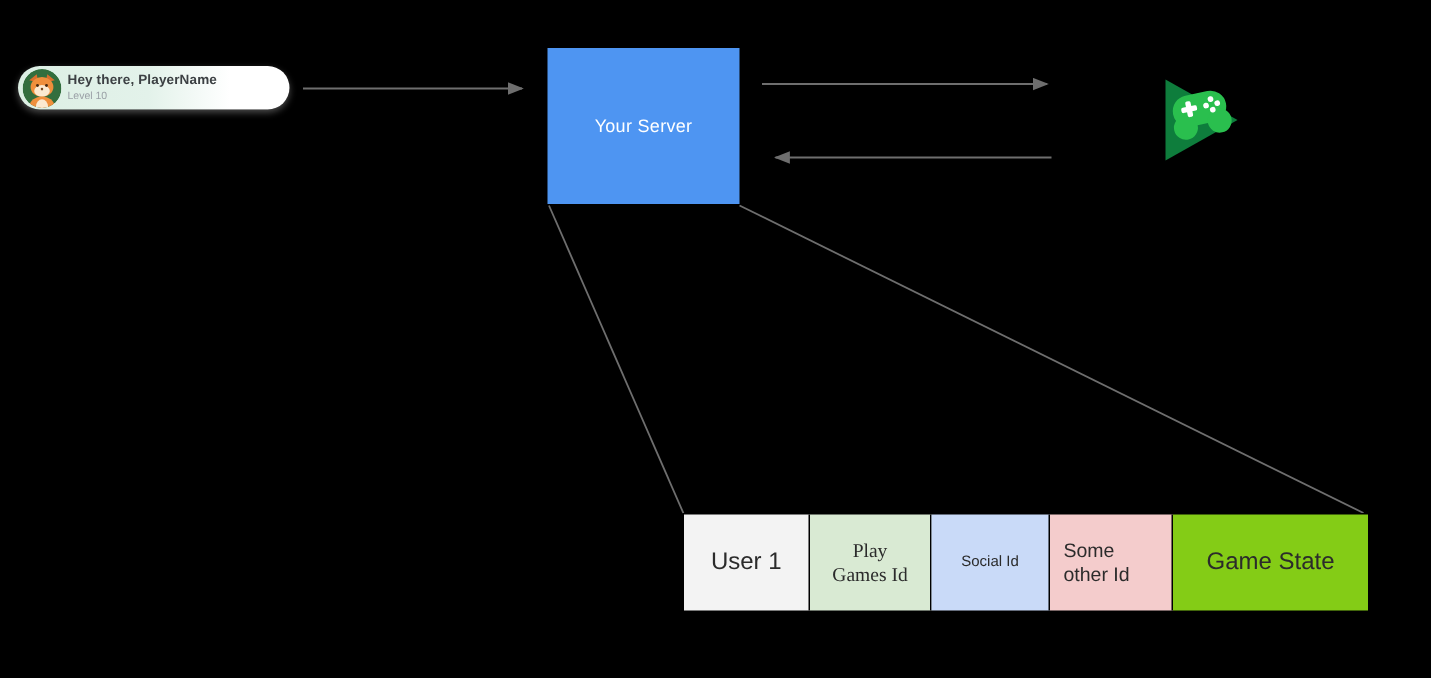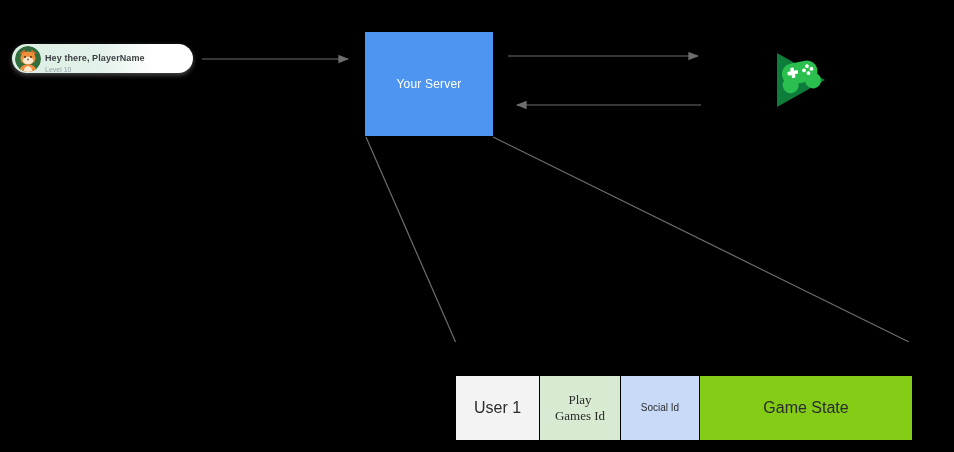--- a/index.html
+++ b/index.html
@@ -9,21 +9,21 @@
     font-family:"Liberation Sans", sans-serif;
   }
   
   .connector-layer{position:absolute;left:0;top:0;width:954px;height:452px;pointer-events:none;}
 
   
   .player-card{
     position:absolute;left:12px;top:44px;width:181px;height:29px;border-radius:15px;
     background:linear-gradient(90deg,#dcefe4 0%,#e3f2ea 48%,#ffffff 78%,#ffffff 100%);
     box-shadow:0 2px 5px rgba(170,170,170,0.45);
-    display:flex;align-items:flex-end;
+    display:flex;align-items:center;
   }
   .avatar{
     position:absolute;left:3px;top:1.5px;width:26px;height:26px;border-radius:50%;overflow:hidden;
   }
   .player-texts{margin-left:33px;display:flex;flex-direction:column;line-height:1;}
   .player-greeting{font-size:9px;font-weight:bold;color:#3c4043;letter-spacing:0.1px;}
   .player-level{font-size:7px;color:#9aa0a6;margin-top:3px;}
 
   
   .server-box{
@@ -35,21 +35,21 @@
   
   .play-games{position:absolute;left:774px;top:45px;width:56px;height:66px;}
 
   
   .user-table{
     position:absolute;left:455px;top:342px;width:458px;height:66px;
     display:flex;border:1px solid #000;background:#000;
   }
   .cell{
     height:100%;display:flex;align-items:center;justify-content:center;
-    color:#2b2b2b;border-right:1px solid #000;text-align:center;line-height:1.25;margin-top:33px;
+    color:#2b2b2b;border-right:1px solid #000;text-align:center;line-height:1.25;
   }
   .cell:last-child{border-right:none;}
   .cell-0{width:84px;font-size:16px;}
   .cell-1{width:81px;font-size:13px;}
   .cell-2{width:79px;font-size:10px;}
   .cell-3{width:82px;font-size:13px;justify-content:flex-start;text-align:left;padding-left:9px;}
   .cell-4{width:132px;flex:1;font-size:16px;}
   .cell-1 .wrap{max-width:58px;display:inline-block;font-family:Liberation Serif, serif;}
   .cell-3 .wrap{max-width:50px;display:inline-block;}
 </style>
@@ -125,18 +125,21 @@
   <div class="user-table">
     <div class="cell cell-0" style="background: rgb(243, 243, 243);">
       <span class="wrap">User 1</span>
     </div>
     <div class="cell cell-1" style="background: rgb(217, 234, 211);">
       <span class="wrap">Play Games Id</span>
     </div>
     <div class="cell cell-2" style="background: rgb(201, 218, 248);">
       <span class="wrap">Social Id</span>
     </div>
+    <div class="cell cell-3" style="background: rgb(244, 204, 204);">
+      <span class="wrap">Some other Id</span>
+    </div>
     <div class="cell cell-4" style="background: #84cc16;">
       <span class="wrap">Game State</span>
     </div>
   </div>
 
 </div>
 
 </body></html>

